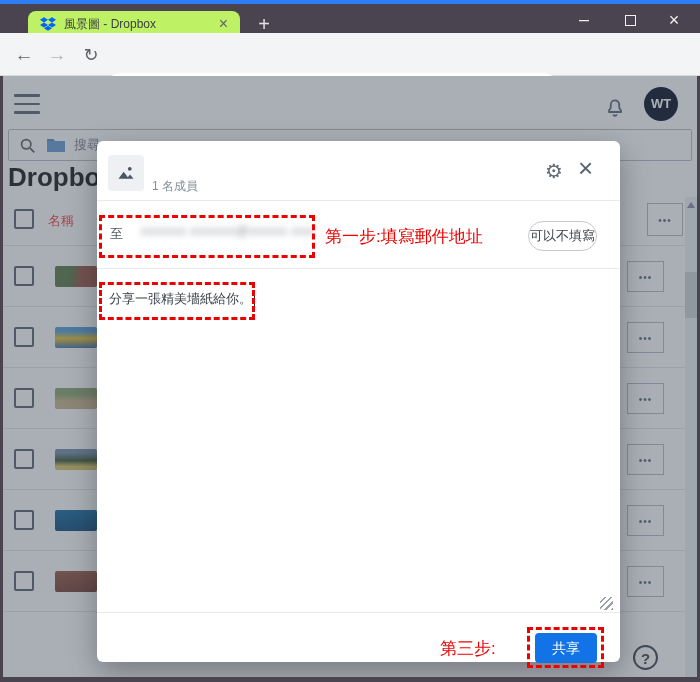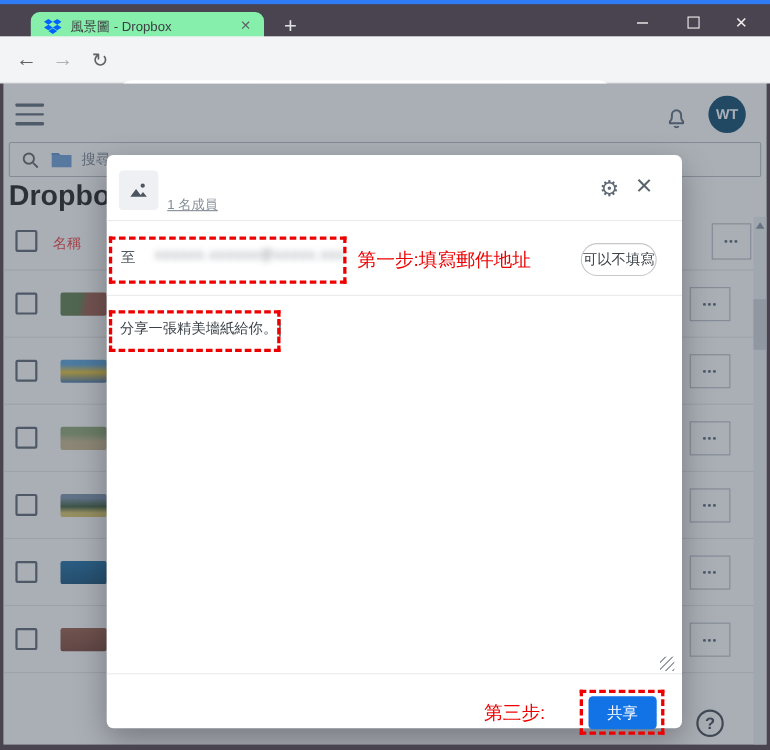--- a/index.html
+++ b/index.html
@@ -3,21 +3,21 @@
 <meta charset="utf-8">
 <style>
   * { margin:0; padding:0; box-sizing:border-box; }
   html,body { width:700px; height:682px; }
   body { font-family:"Liberation Sans","DejaVu Sans",sans-serif; position:relative;
          width:700px; height:682px; overflow:hidden; background:#4a4450; }
 
   
   .accent { position:absolute; left:0; top:0; width:700px; height:4px; background:#2e7cf6; }
   .titlebar { position:absolute; left:0; top:4px; width:700px; height:29px; background:#4a4450; }
-  .tab { position:absolute; left:28px; top:7px; width:212px; height:26px; background:#86efac;
+  .tab { position:absolute; left:28px; top:7px; width:212px; height:26px; background:#bef264;
          border-radius:8px 8px 0 0; display:flex; align-items:center; padding:0 8px; }
   .tab-logo { width:16px; height:16px; margin:0 8px 0 4px; flex:0 0 auto; }
   .tab-title { font-size:12px; color:#3d4043; white-space:nowrap; overflow:hidden; flex:1; }
   .tab-close { font-size:16px; color:#5f6368; padding:0 4px; cursor:default; }
   .newtab { position:absolute; left:252px; top:8px; width:24px; height:24px; color:#dfe1e5;
             font-size:20px; text-align:center; line-height:24px; }
   .winctl { position:absolute; top:5px; height:24px; color:#f0f0f0; text-align:center; }
   .win-min { left:566px; width:36px; font-size:18px; line-height:20px; }
   .win-max { left:612px; width:36px; }
   .win-max .sq { display:inline-block; width:11px; height:11px; border:1.5px solid #f0f0f0; margin-top:6px; }
@@ -48,21 +48,21 @@
   .edge-l { left:0; top:76px; width:3px; height:606px; }
   .edge-r { left:697px; top:76px; width:3px; height:606px; }
   .edge-b { left:0; top:677px; width:700px; height:5px; }
 
   
   .page { position:absolute; left:3px; top:76px; width:694px; height:601px; background:#fff; overflow:hidden; }
   .hamburger { position:absolute; left:11px; top:16px; width:28px; height:24px; padding-top:2px; }
   .hamburger .bar { width:26px; height:2.5px; background:#5d6977; margin-bottom:6px; border-radius:1px; }
   .bell { position:absolute; left:600px; top:18px; width:24px; height:26px; }
   .avatar { position:absolute; left:641px; top:11px; width:34px; height:34px; border-radius:50%;
-            background:#0c4a6e; color:#fff; font-weight:bold; font-size:13px; text-align:center; line-height:34px; }
+            background:#0f172a; color:#fff; font-weight:bold; font-size:13px; text-align:center; line-height:34px; }
   .searchbar { position:absolute; left:5px; top:53px; width:684px; height:32px; background:#fff;
                border:1px solid #b9bfc6; border-radius:2px; display:flex; align-items:center; padding:0 10px; }
   .search-mag { width:17px; height:17px; margin-right:10px; flex:0 0 auto; }
   .search-folder { width:20px; height:16px; margin-right:8px; flex:0 0 auto; }
   .search-text { font-size:13px; color:#7d8690; }
   .page-heading { position:absolute; left:5px; top:86px; font-size:26px; font-weight:bold; color:#1e1e21; }
   .thead { position:absolute; left:0; top:124px; width:694px; height:46px; border-bottom:1px solid #e3e6e9; }
   .checkbox { width:20px; height:20px; border:2px solid #5b6570; border-radius:2px; background:#fff; }
   .thead .checkbox { position:absolute; left:11px; top:9px; }
   .col-name { position:absolute; left:45px; top:12px; font-size:13px; color:#ef4444; }
@@ -85,21 +85,21 @@
   .overlay { position:absolute; left:3px; top:76px; width:694px; height:601px;
              background:rgba(62,73,89,0.44); z-index:5; }
 
   
   .modal { position:absolute; left:97px; top:141px; width:523px; height:521px; background:#fff;
            border-radius:6px; box-shadow:0 10px 30px rgba(0,0,0,0.3); z-index:10; }
   .m-ficon { position:absolute; left:11px; top:14px; width:36px; height:36px; background:#eef0f3;
              border-radius:4px; display:flex; align-items:center; justify-content:center; }
   .m-ficon svg { width:20px; height:20px; }
   .m-title { position:absolute; left:55px; top:15px; font-size:15px; font-weight:bold; color:#1c1e21; }
-  .m-members { position:absolute; left:55px; top:37px; font-size:12px; color:#848c96;text-decoration:underline; }
+  .m-members { position:absolute; left:55px; top:37px; font-size:12px; color:#848c96; }
   .m-gear { position:absolute; left:448px; top:18px; font-size:20px; color:#5f6a76; }
   .m-close { position:absolute; left:481px; top:12px; font-size:26px; color:#5a6470; }
   .m-div { position:absolute; left:0; width:523px; height:1px; background:#e9eaec; }
   .m-to { position:absolute; left:13px; top:84px; font-size:13px; color:#51575e; }
   .m-email { position:absolute; left:44px; top:82px; font-size:13px; color:#8a9098;
              filter:blur(3px); letter-spacing:1px; }
   .m-canview { position:absolute; left:431px; top:80px; width:69px; height:30px; border:1px solid #c6c8cc;
                border-radius:15px; background:#fff; font-size:13px; color:#3d4248; text-align:center;
                line-height:28px; font-family:inherit; }
   .m-msg { position:absolute; left:12px; top:149px; font-size:13px; color:#3a4047;text-align:right; }

